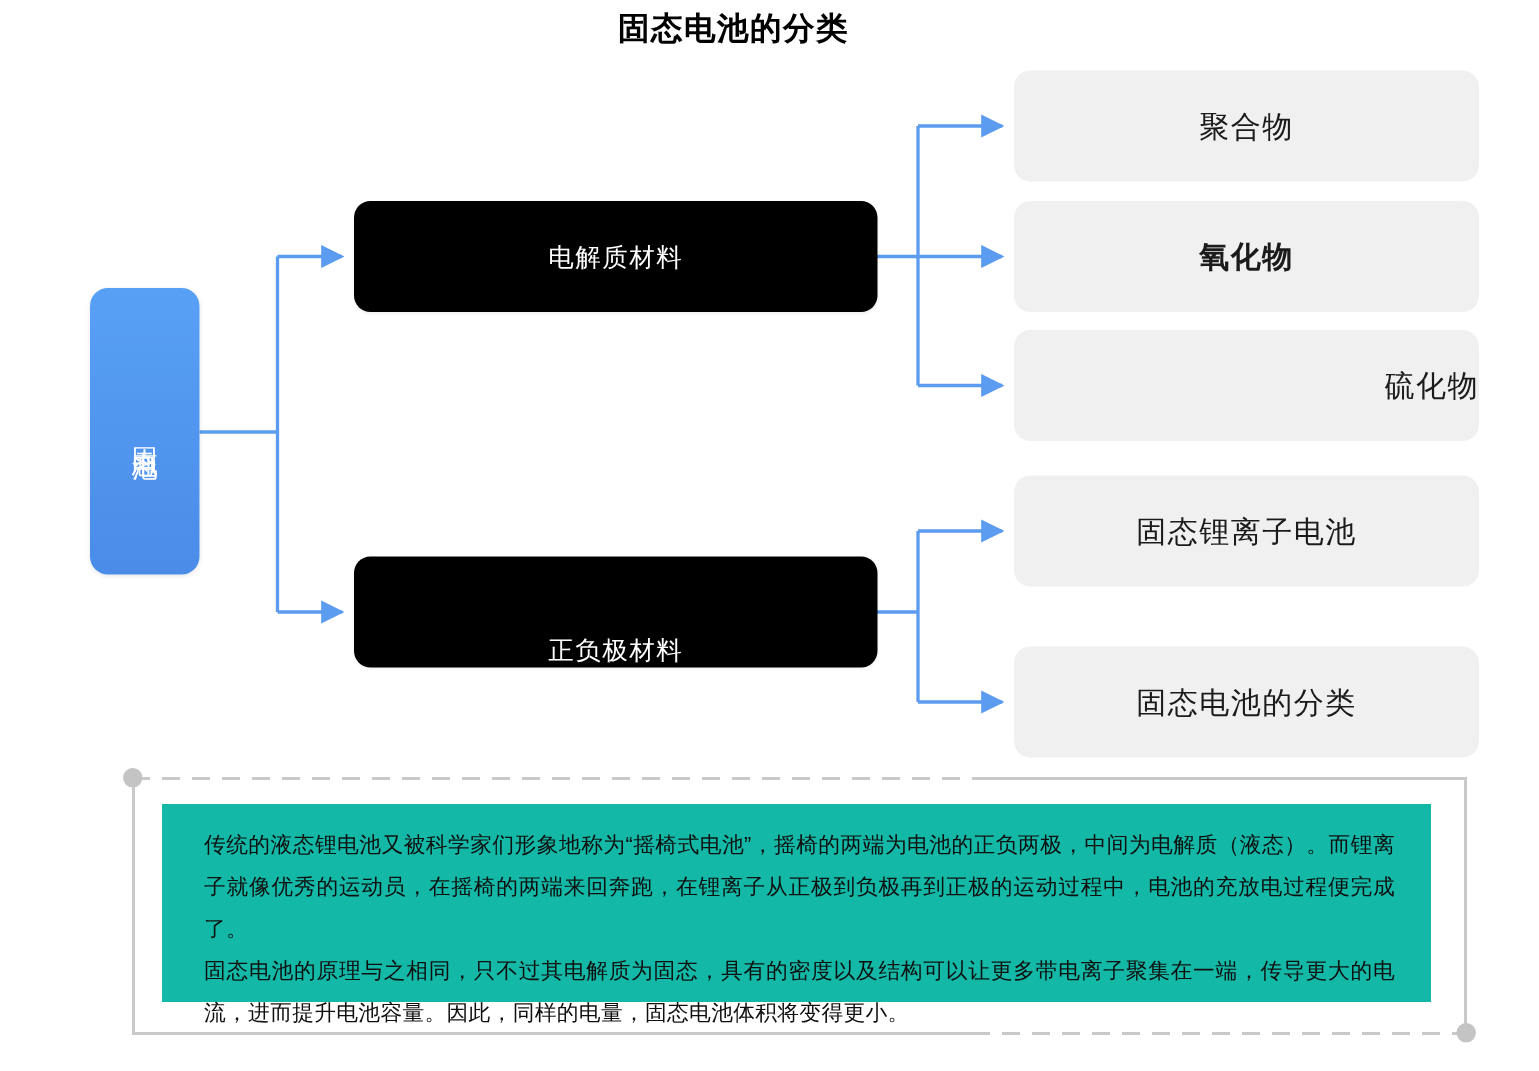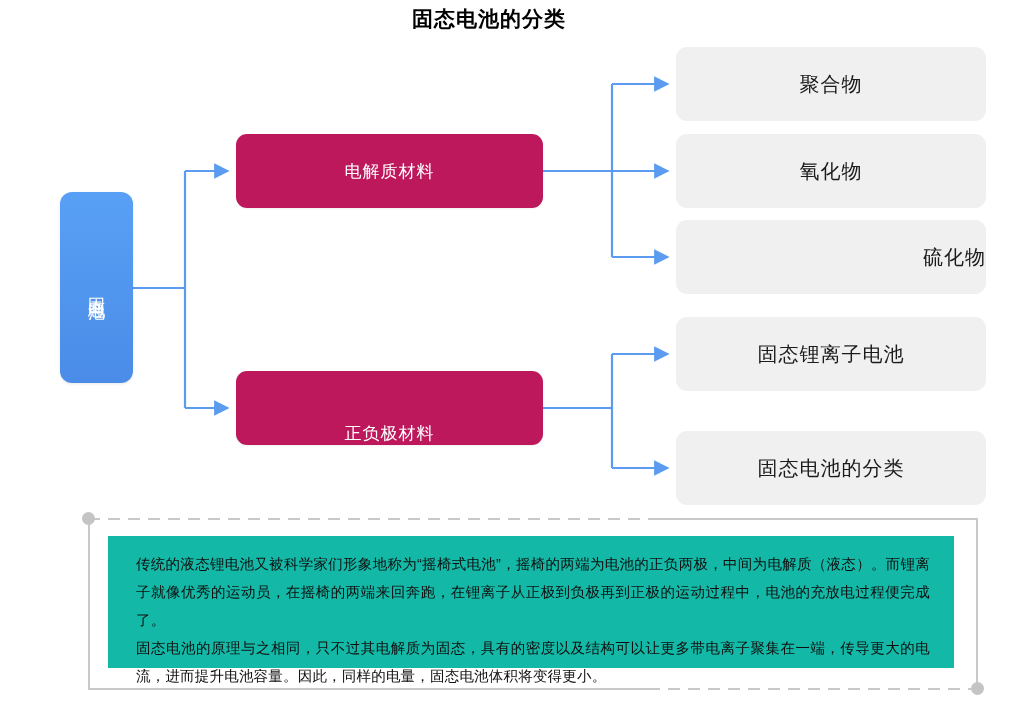--- a/index.html
+++ b/index.html
@@ -31,37 +31,37 @@
     background:linear-gradient(180deg,#58a0f5 0%,#4a8ce8 100%);
     box-shadow:0 1px 3px rgba(0,0,0,.10);
   }
   .root .vtext{
     color:#ffffff;font-size:17px;line-height:25px;
     writing-mode:vertical-rl;text-orientation:upright;
     letter-spacing:2px;white-space:nowrap;
   }
 
   .lvl2{
-    left:236px;width:307px;height:74px;
+    left:236px;width:349px;height:74px;
     border-radius:11px;
-    background:#be185d;
+    background:#000000;
     box-shadow:0 1px 2px rgba(0,0,0,.06);
   }
   .lvl2 .t{color:#ffffff;font-size:17px;letter-spacing:1px;}
   #n-electrolyte{top:134px;}
   #n-electrode{top:371px;align-items:flex-end;}
 
   .leaf{
     left:676px;width:310px;height:74px;
     border-radius:11px;
     background:#f0f0f1;
   }
   .leaf .t{color:#1b1b1b;font-size:20px;letter-spacing:1px;}
   #leaf-polymer{top:47px;}
-  #leaf-oxide{top:134px;}
+  #leaf-oxide{top:134px;font-weight:bold;}
   #leaf-sulfide{top:220px;justify-content:flex-end;}
   #leaf-liion{top:317px;}
   #leaf-limetal{top:431px;}
 
   
   .fn-frame{
     position:absolute;left:88px;top:518px;width:890px;height:172px;
   }
   
   .fr-left{position:absolute;left:0;top:0;width:2px;height:172px;background:#c9c9c9;}

